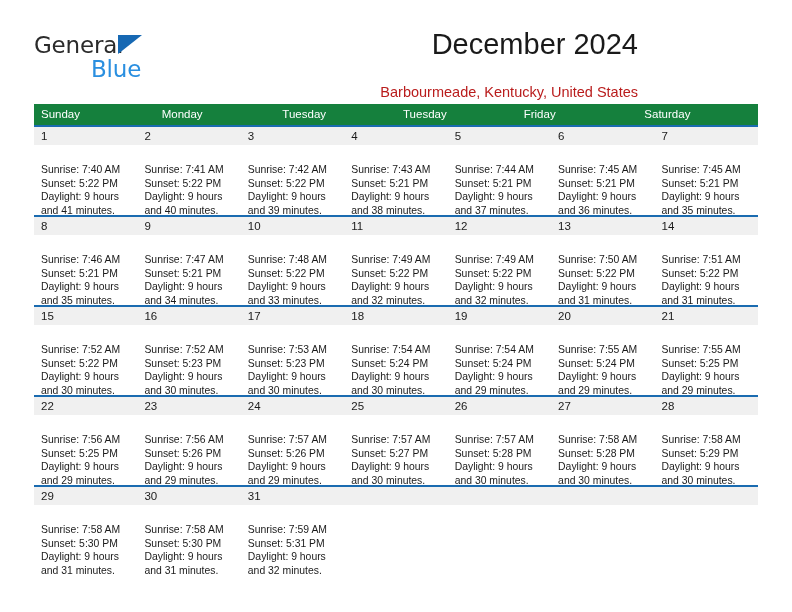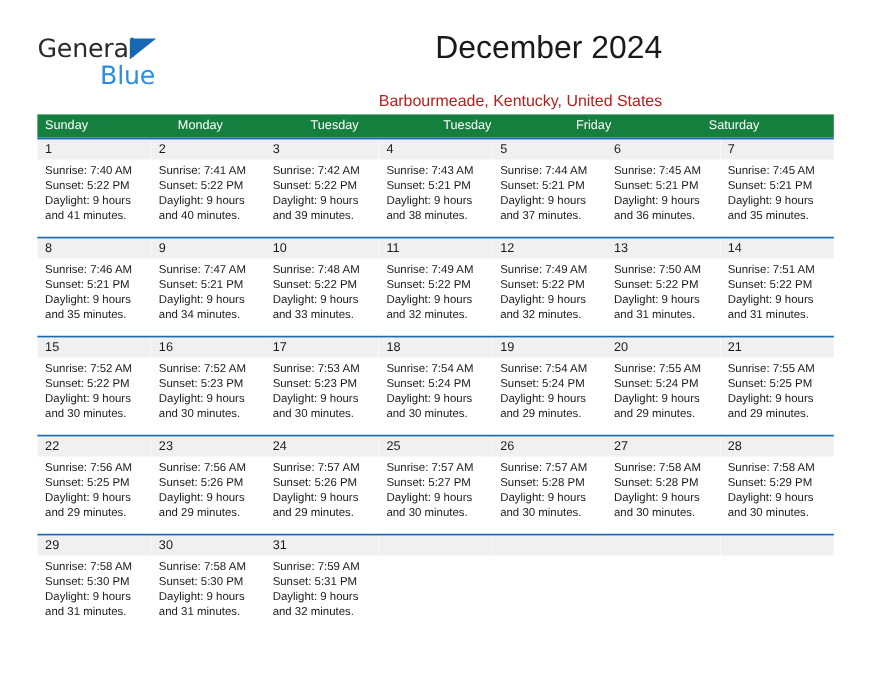--- a/index.html
+++ b/index.html
@@ -21,20 +21,21 @@
     box-sizing: border-box;
   }
 
   
   .header {
     position: absolute;
     left: 0;
     top: 0;
     width: 636px;
     height: 100px;
+    padding-left: 36px;
   }
   .brand {
     position: absolute;
     left: 34px;
     top: 32px;
     width: 230px;
     height: 56px;
   }
   .brand-general {
     position: absolute;
@@ -134,20 +135,21 @@
     height: 18px;
   }
   .day-number {
     font-size: 11.5px;
     color: #1a1a1a;
     line-height: 18px;
     padding-left: 7px;
   }
   .day-body {
     padding: 4px 5px 0 7px;
+    margin-top: 14px;
   }
   .day-line {
     font-size: 10.4px;
     line-height: 13.6px;
     color: #1a1a1a;
     white-space: nowrap;
   }
   .day-cell.empty .day-number-band {
     background: #f0f0f0;
   }

